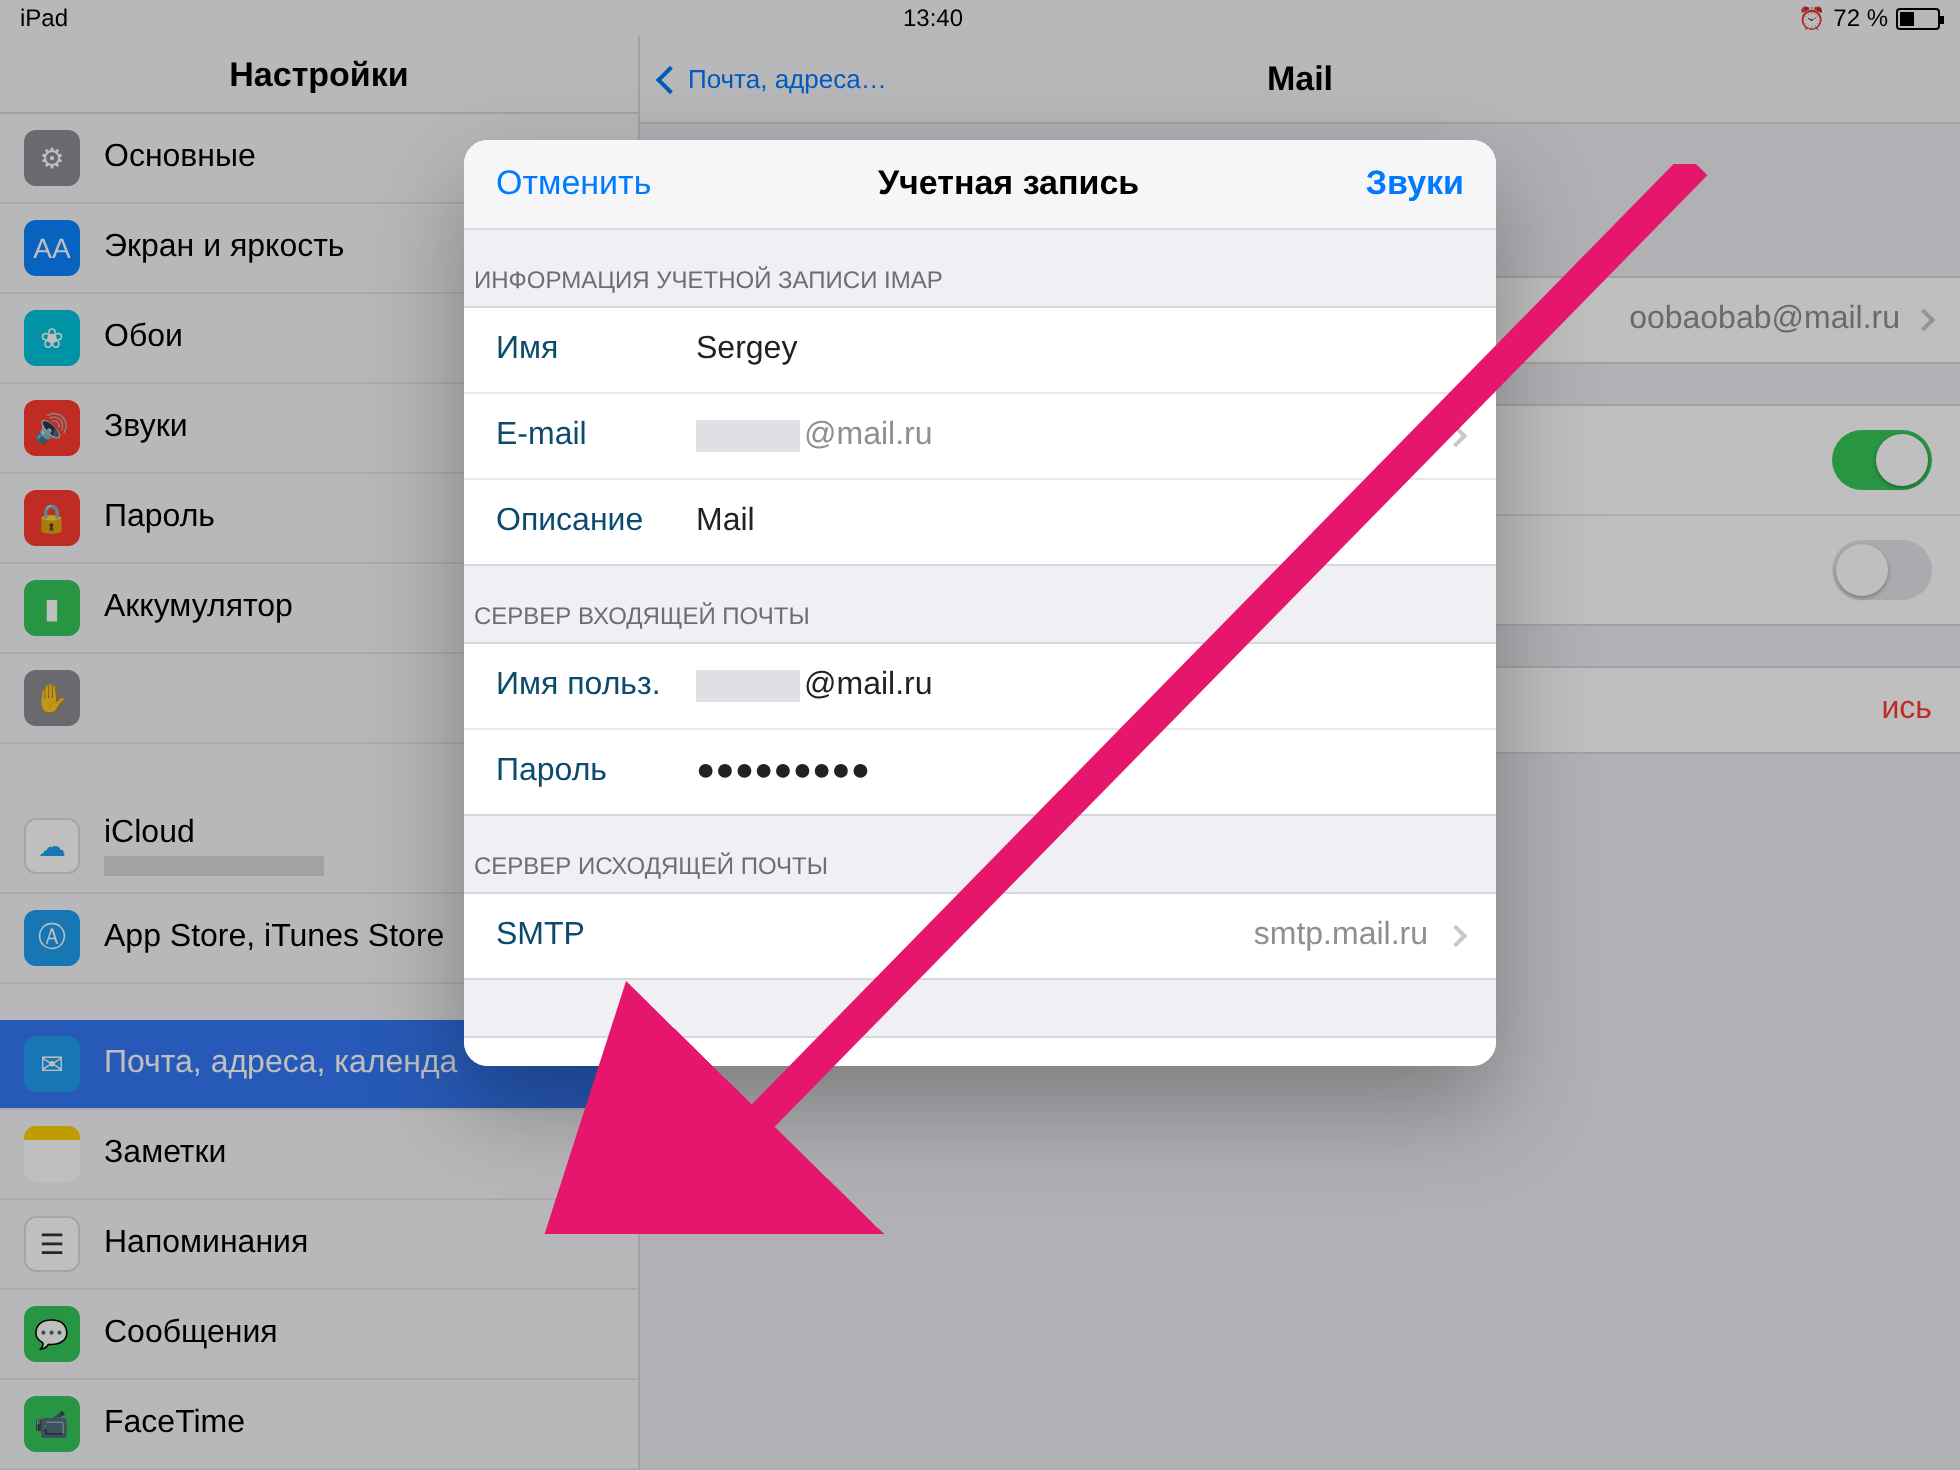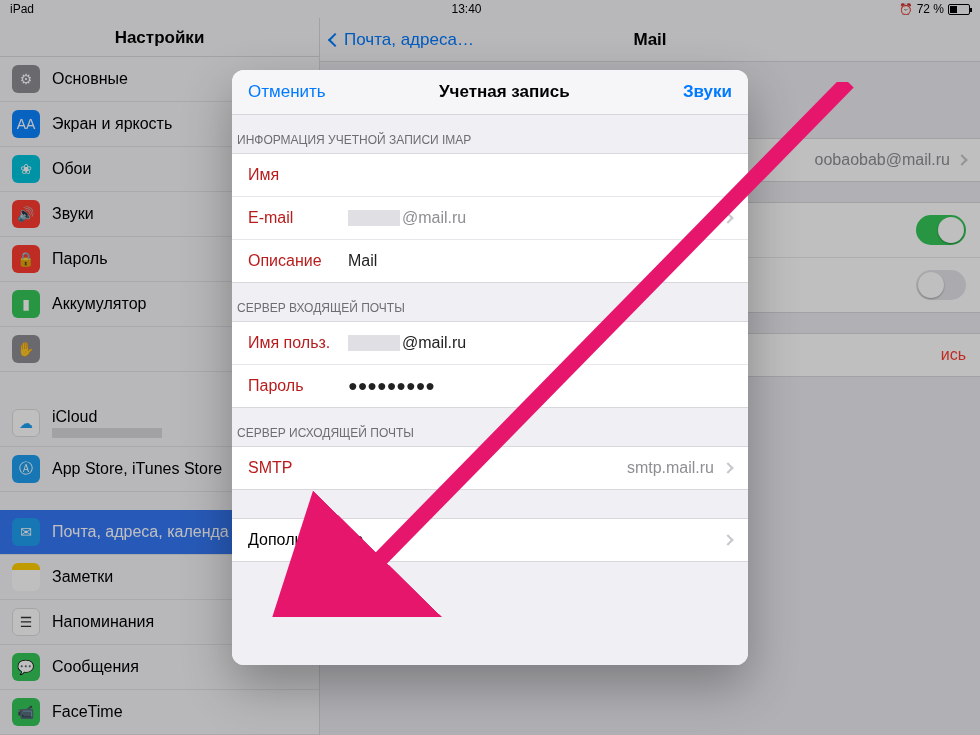--- a/index.html
+++ b/index.html
@@ -76,21 +76,21 @@
 .redacted-sm {
   background: #d8d8dc; height: 10px; width: 110px; margin-top: 2px;
 }
 .side-label-col { display:flex; flex-direction:column;justify-content:center; }
 .content { flex: 1; background: #edecf2; position: relative; }
 .content-header {
   display: flex; align-items: center; position: relative;
   height: 44px; border-bottom: 1px solid #d8d8dc; background: #f6f6f8;
 }
 .back-btn {
-  color: #007aff; font-size: 17px; display: flex; align-items: center;
+  color: #007aff; font-size: 13px; display: flex; align-items: center;
   padding: 0 10px; cursor: pointer; justify-content: space-between;
 }
 .chevron-left {
   width: 10px; height: 10px; border-left: 2px solid #007aff;
   border-bottom: 2px solid #007aff; transform: rotate(45deg); margin-right: 4px;
 }
 .content-title {
   position: absolute; left: 50%; transform: translateX(-50%);
   font-weight: 600; font-size: 17px;
 }
@@ -117,21 +117,21 @@
   content:""; position:absolute; width:26px; height:26px; background:#fff;
   border-radius:50%; top:2px; right:2px; box-shadow:0 1px 2px rgba(0,0,0,.3);
 }
 .toggle.off::after { left:2px; right:auto; }
 .delete-text { color: #ff3b30; }
 .dimmer {
   position: absolute; left: 0; top: 0; right: 0; bottom: 0;
   background: rgba(0,0,0,0.25); display: flex; justify-content: center;
 }
 .modal {
-  margin-top: 70px; width: 516px; height: 595px; background: #fff;
+  margin-top: 70px; width: 516px; height: 463px; background: #fff;
   border-radius: 12px; overflow: hidden; box-shadow: 0 20px 50px rgba(0,0,0,.3);
   display: flex; flex-direction: column;
 }
 .modal-header {
   display: flex; justify-content: space-between; align-items: center;
   padding: 12px 16px; background: #f6f6f8; border-bottom: 1px solid #d8d8dc;
 }
 .modal-header .btn { color: #007aff; font-size: 17px; cursor:pointer; }
 .modal-header .btn.bold { font-weight: 600; }
 .modal-title { font-weight: 600; font-size: 17px; }
@@ -141,21 +141,21 @@
   padding: 18px 5px 6px;
 }
 .group {
   background: #fff; border-top: 1px solid #d8d8dc; border-bottom: 1px solid #d8d8dc;
 }
 .row {
   display: flex; align-items: center; padding: 12px 16px;
   border-bottom: 1px solid #e8e8ec; font-size: 16px;
 }
 .row:last-child { border-bottom: none; }
-.row .key { width: 100px; color: #b91c1c; }
+.row .key { width: 100px; color: #0c4a6e; }
 .row .val { flex: 1; color: #222; display:flex; align-items:center; }
 .row .val.secondary { color: #8e8e93; justify-content: flex-end; }
 .row .redact {
   background: #e0e0e4; height: 16px; width: 52px; margin-right: 2px;
 }
 .row.link { justify-content: space-between; cursor:pointer; }
 .arrow {
   position: absolute; left: 148px; top: 82px;
   width: 722px; height: 535px; pointer-events: none;
 }
@@ -281,20 +281,21 @@
     <div class="modal-header">
       <span class="btn">Отменить</span>
       <span class="modal-title">Учетная запись</span>
       <span class="btn bold">Звуки</span>
     </div>
     <div class="modal-body">
       <div class="section-title">ИНФОРМАЦИЯ УЧЕТНОЙ ЗАПИСИ IMAP</div>
       <div class="group">
         <div class="row">
           <span class="key">Имя</span>
+          <span class="val">Sergey</span>
         </div>
         <div class="row link">
           <span class="key">E-mail</span>
           <span class="val">
               <span class="redact"></span>
               <span style="color:#8e8e93">@mail.ru</span>
             </span>
           <span class="rchev"></span>
         </div>
         <div class="row">

